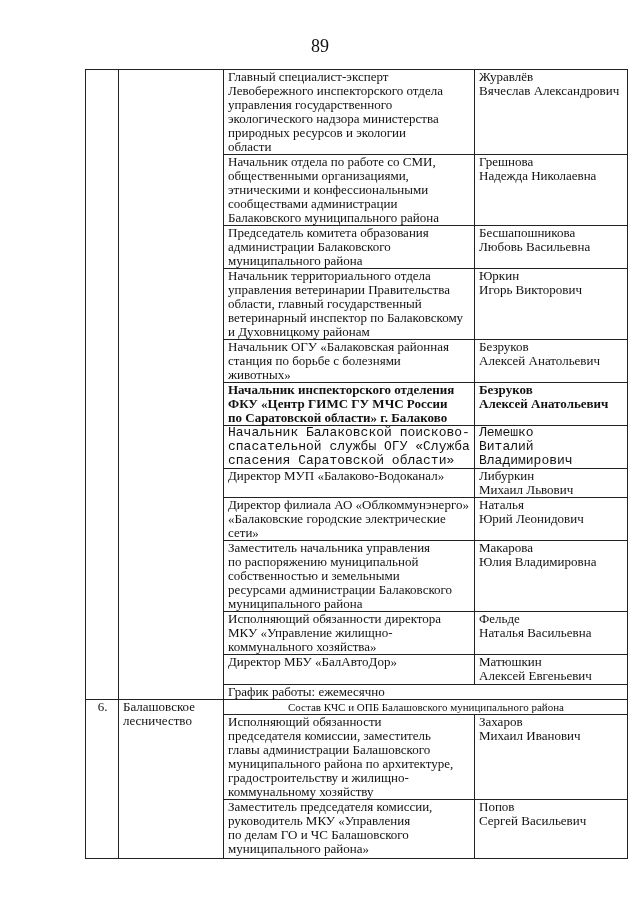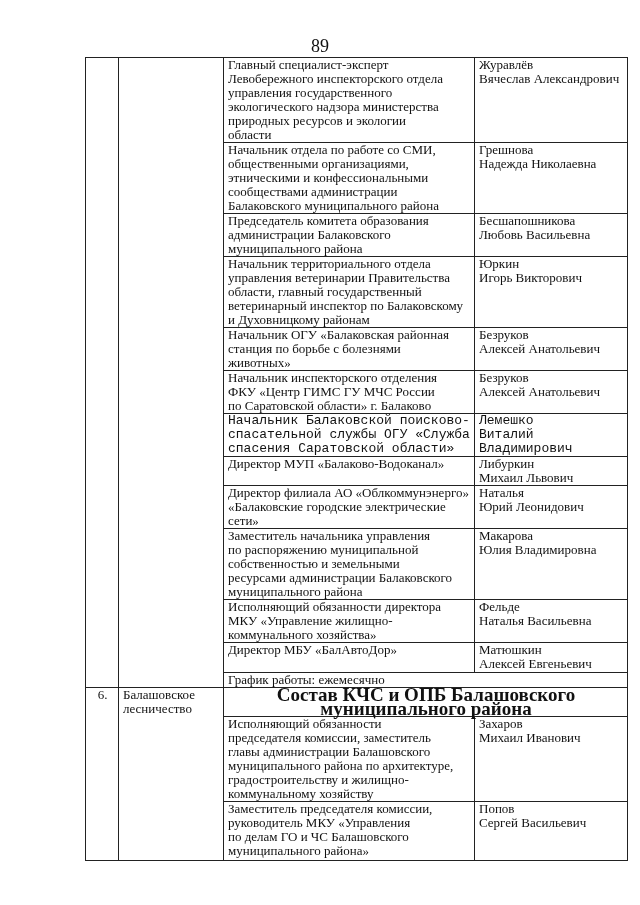--- a/index.html
+++ b/index.html
@@ -1,28 +1,28 @@
 <!DOCTYPE html>
 <html><head>
 <meta charset="utf-8">
 <style>
   html, body { margin: 0; padding: 0; background: #ffffff; }
   body { width: 640px; height: 905px; position: relative; overflow: hidden;
          font-family: "Liberation Serif", "DejaVu Serif", serif; color: #111; }
   .page-number { position: absolute; top: 38px; left: 0; width: 640px; text-align: center;
                  font-size: 18px; line-height: 16px; }
-  table.doc { position: absolute; left: 85px; top: 57px; border-collapse: collapse;
+  table.doc { position: absolute; left: 85px; top: 69px; border-collapse: collapse;
               table-layout: fixed; width: 542px; font-size: 13px; line-height: 14px; }
   table.doc td { border: 1px solid #222; vertical-align: top; padding: 0 3px 0 4px;
                  white-space: pre-line; }
   col.c1 { width: 33px; } col.c2 { width: 105px; } col.c3 { width: 251px; } col.c4 { width: 153px; }
   td.num { text-align: center; padding-top: 0; }
-  td.section-title { font-weight: bold; text-align: center; font-size: 19px; }
+  td.section-title { font-weight: normal; text-align: center; font-size: 11px; }
   .tall-1 { height: 84px; } .tall-2 { height: 69px; } .tall-3 { height: 40px; }
-  .tall-4 { height: 70px; } .tall-5 { height: 41px; } .tall-6 { height: 41px; }
+  .tall-4 { height: 70px; } .tall-5 { height: 41px; } .tall-6 { height: 41px; font-weight: bold; }
   .tall-7 { height: 42px; font-family: Liberation Mono, monospace; } .tall-8 { height: 26px; } .tall-9 { height: 42px; }
   .tall-10 { height: 70px; } .tall-11 { height: 42px; } .tall-12 { height: 30px; }
   .tall-13 { height: 13px; } .tall-14 { height: 14px; } .tall-15 { height: 80px; margin-top: 20px; } .tall-16 { height: 59px; }
 </style>
 </head>
 <body>
 
 <div class="page-number">89</div>
 
 <table class="doc">

